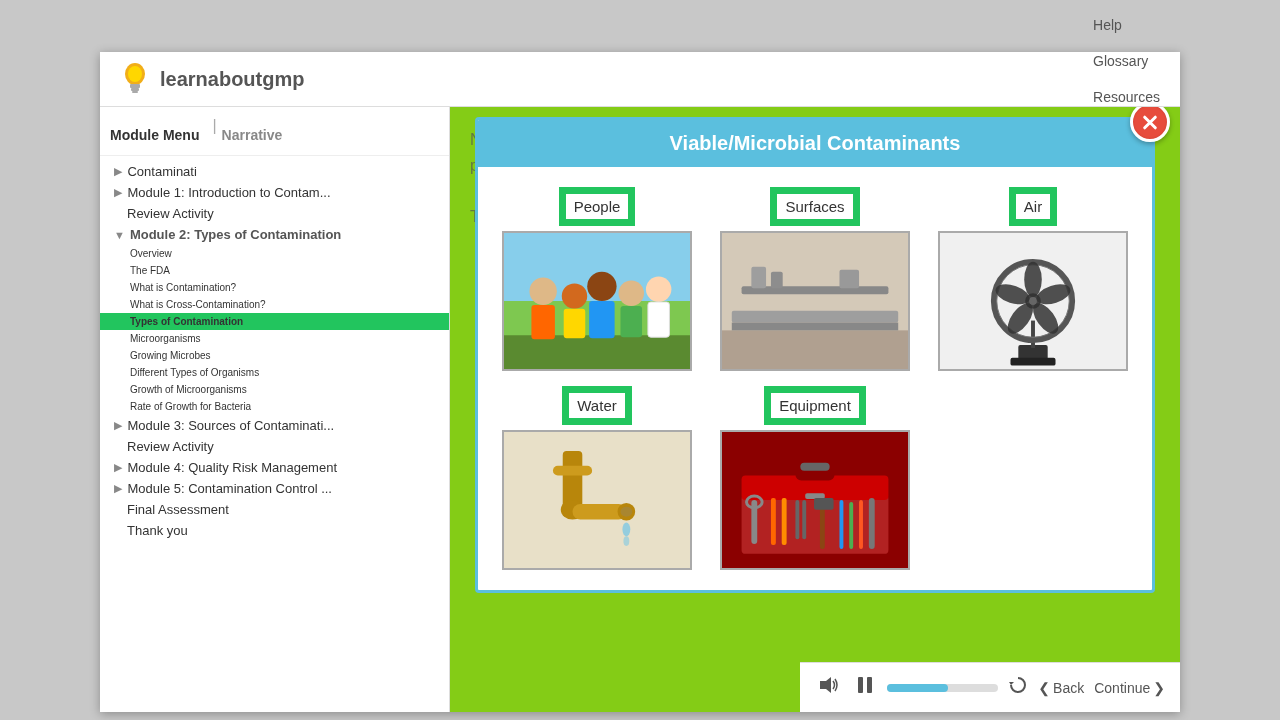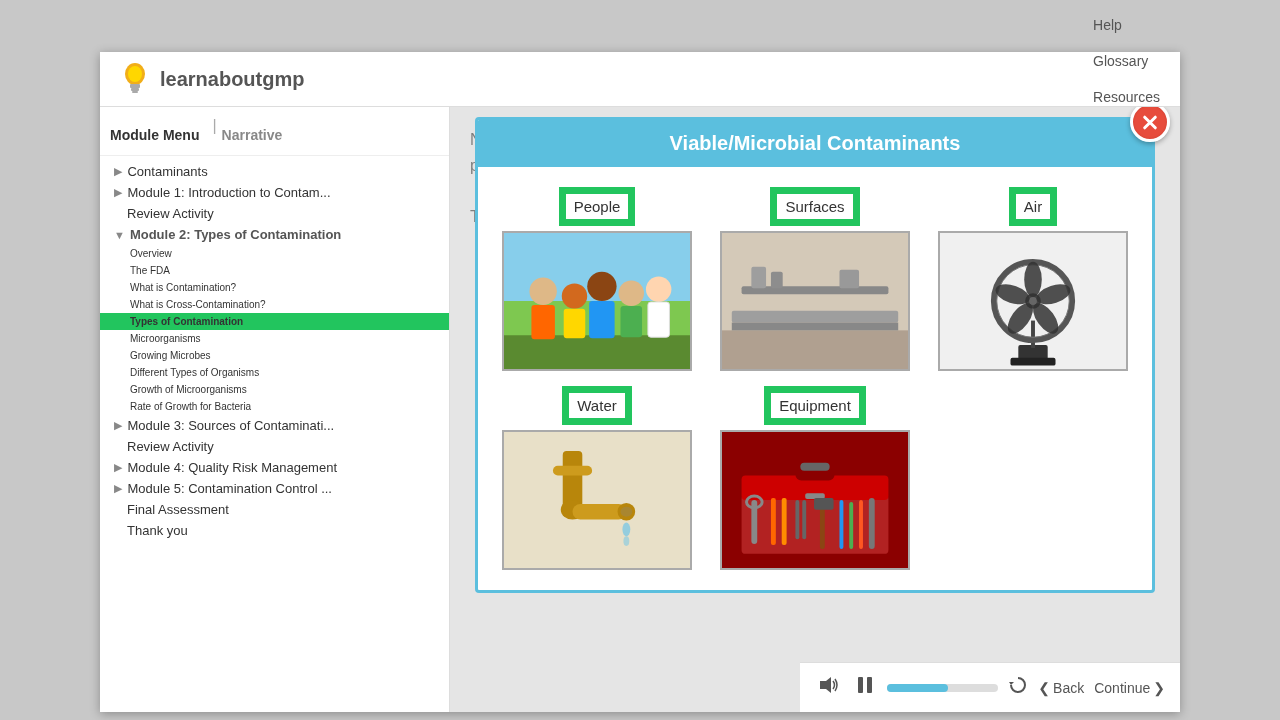--- a/index.html
+++ b/index.html
@@ -118,21 +118,21 @@
     .menu-item.section-header {
       font-weight: bold;
       color: #555;
       font-size: 13px;
     }
 
     
     .content-panel {
       flex: 1;
       position: relative;
-      background: #e5e5e5;
+      background: #84cc16;
       overflow: hidden;
     }
 
     
     .bg-content {
       position: absolute;
       top: 20px;
       left: 20px;
       right: 20px;
       color: #555;
@@ -345,21 +345,21 @@
 
     <div class="sidebar">
       <div class="sidebar-tabs">
         <span class="sidebar-tab active">Module Menu</span>
         <span style="margin: 0 5px; color: #aaa;">|</span>
         <span class="sidebar-tab">Narrative</span>
       </div>
 
       <div class="menu-item level1">
         <span class="arrow">▶</span>
-        <span>Contaminants</span>
+        <span>Contaminati</span>
       </div>
 
       <div class="menu-item level1">
         <span class="arrow">▶</span>
         <span>Module 1: Introduction to Contam...</span>
       </div>
 
       <div class="menu-item level1">
         <span style="margin-right: 13px;"></span>
         <span>Review Activity</span>

